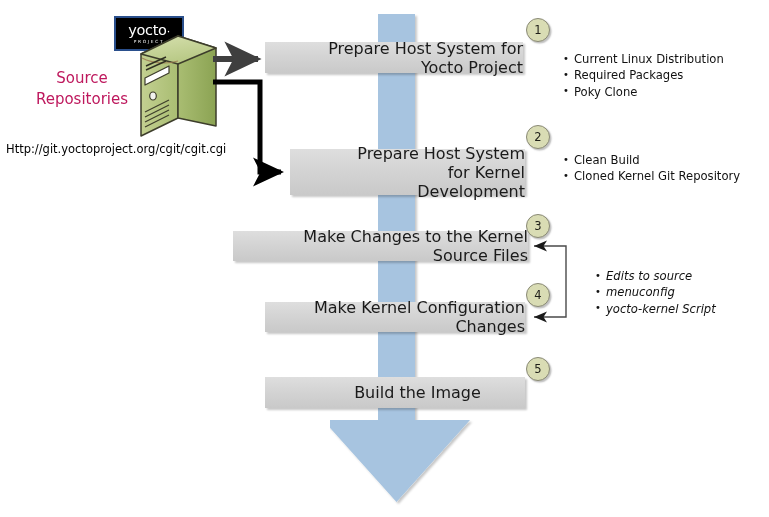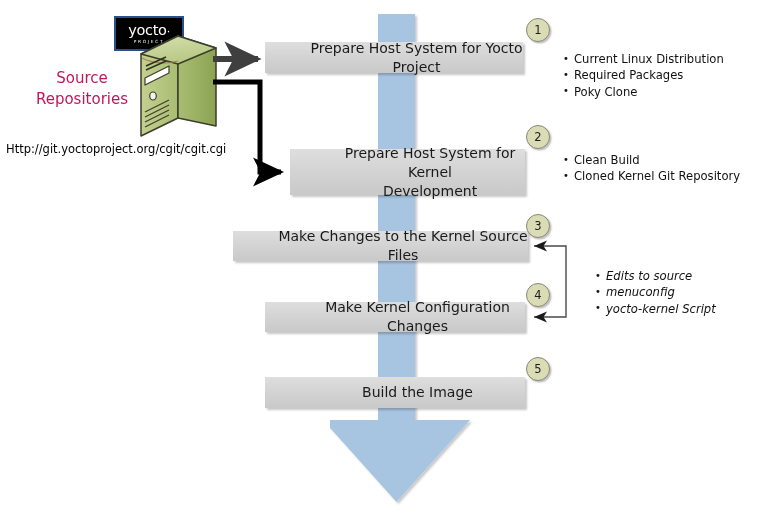--- a/index.html
+++ b/index.html
@@ -77,23 +77,23 @@
   
   #blue-arrow { left: 330px; top: 14px; width: 150px; height: 492px; z-index: 1; }
 
   
   .pbox {
     background: linear-gradient(to bottom, #dedede 0%, #d4d4d4 45%, #c9c9c9 100%);
     box-shadow: 2px 2px 2px rgba(0,0,0,0.22);
     display: flex;
     align-items: center;
     justify-content: center;
-    text-align: center;
+    text-align: right;
     color: #1a1a1a;
-    font-size: 14px;
+    font-size: 16px;
     line-height: 19px;
     z-index: 3;
     box-sizing: border-box;
     padding-left: 45px;
   }
   #box-1 { left: 265px; top: 42px;  width: 258px; height: 31px; }
   #box-2 { left: 290px; top: 149px; width: 235px; height: 46px; }
   #box-3 { left: 233px; top: 231px; width: 295px; height: 30px; }
   #box-4 { left: 265px; top: 302px; width: 260px; height: 30px; }
   #box-5 { left: 265px; top: 377px; width: 260px; height: 31px; }

